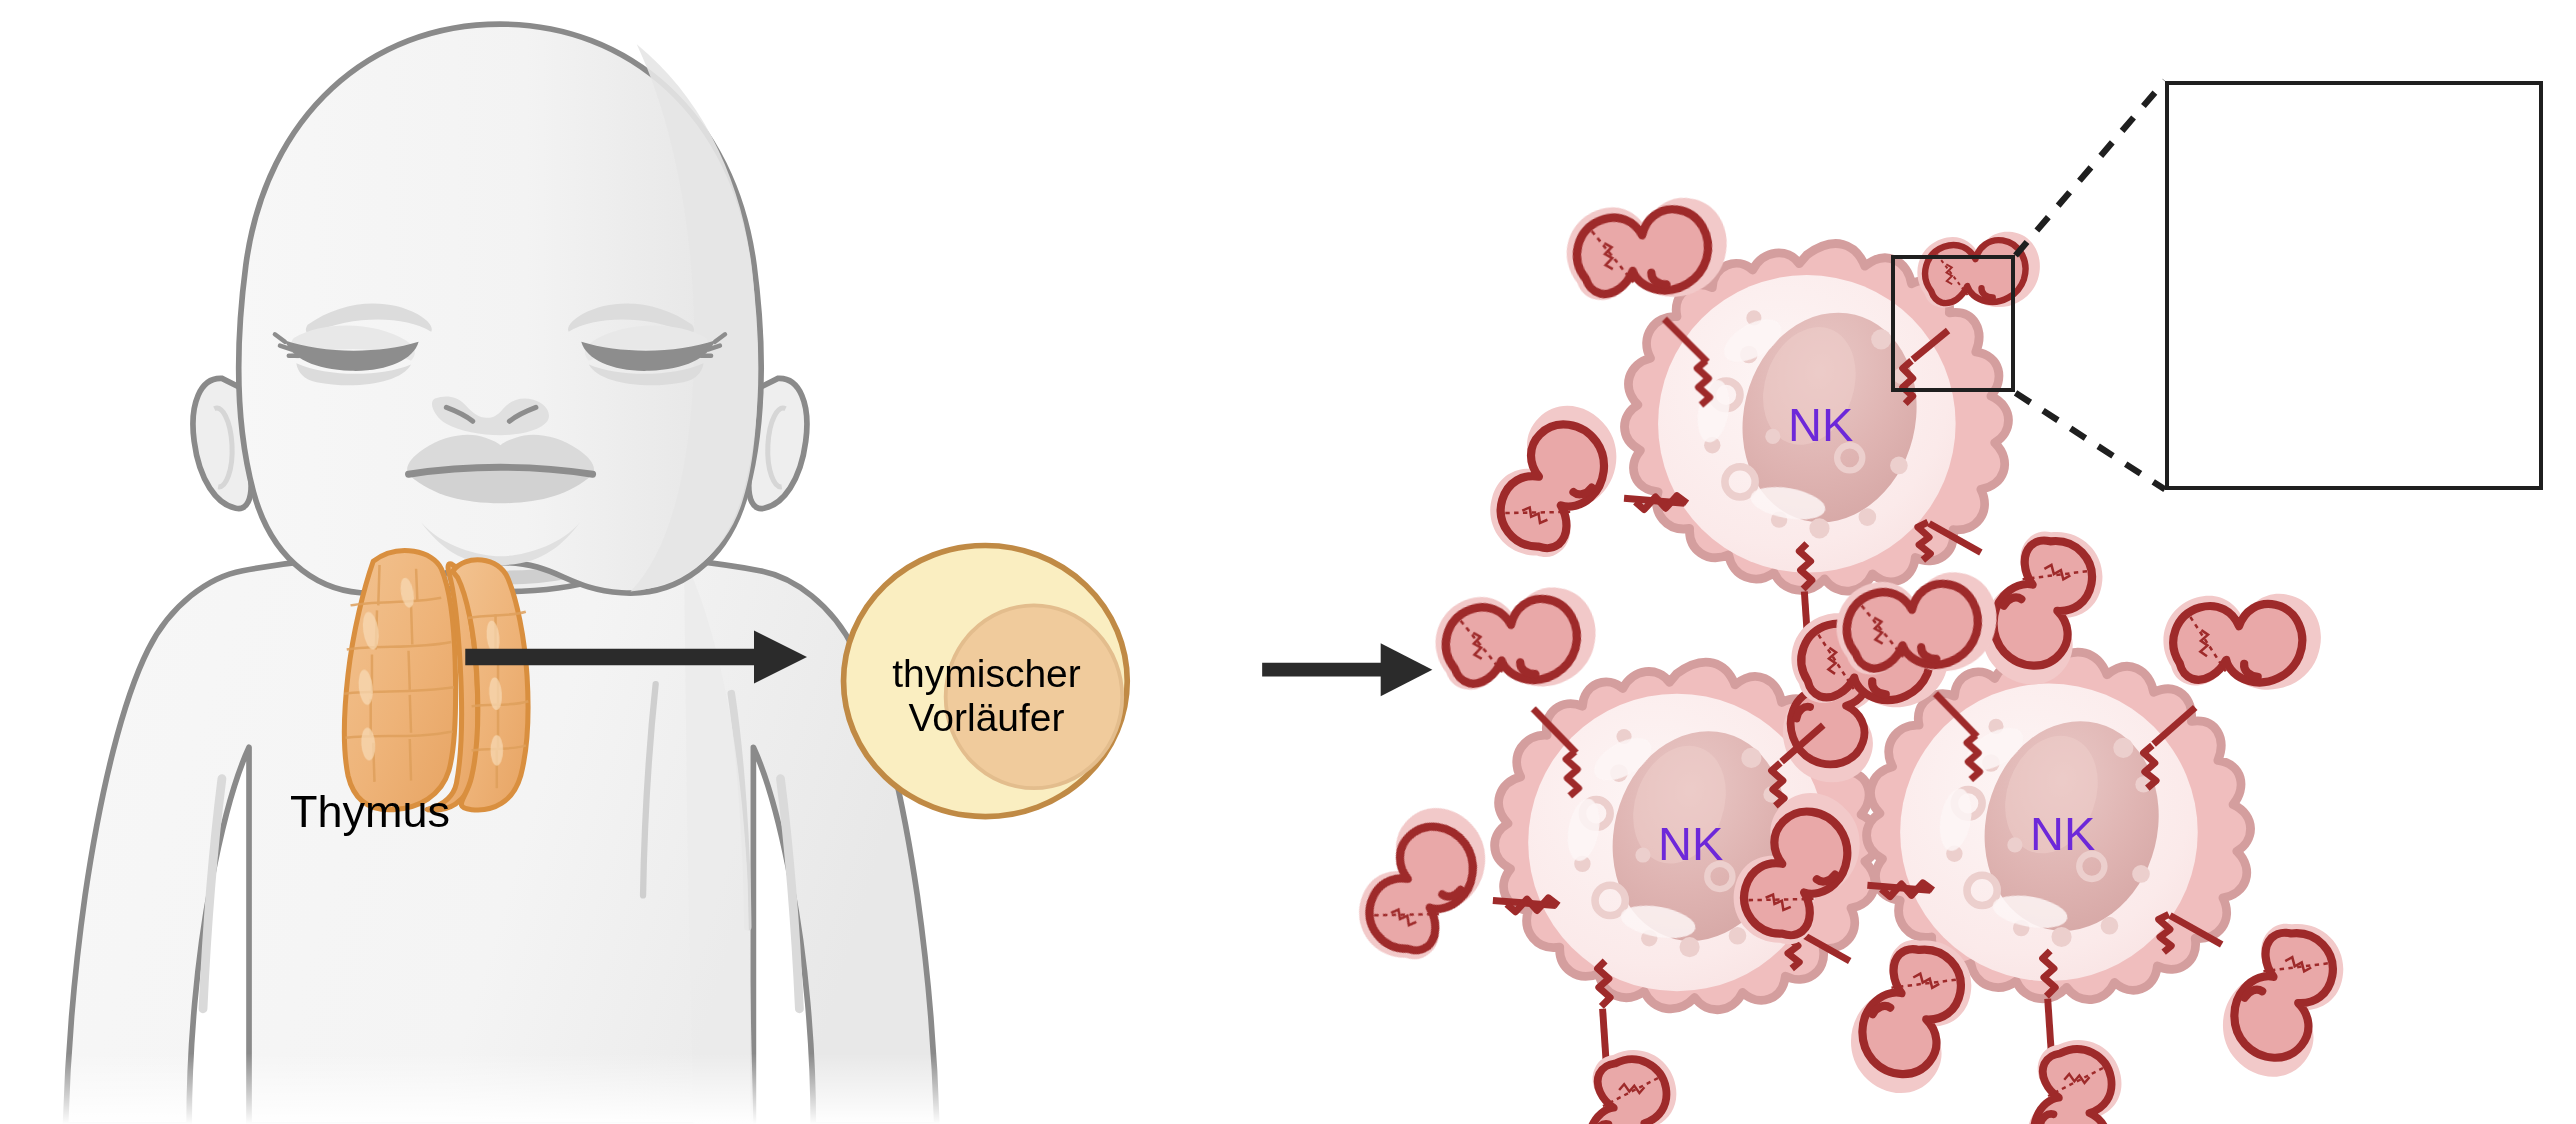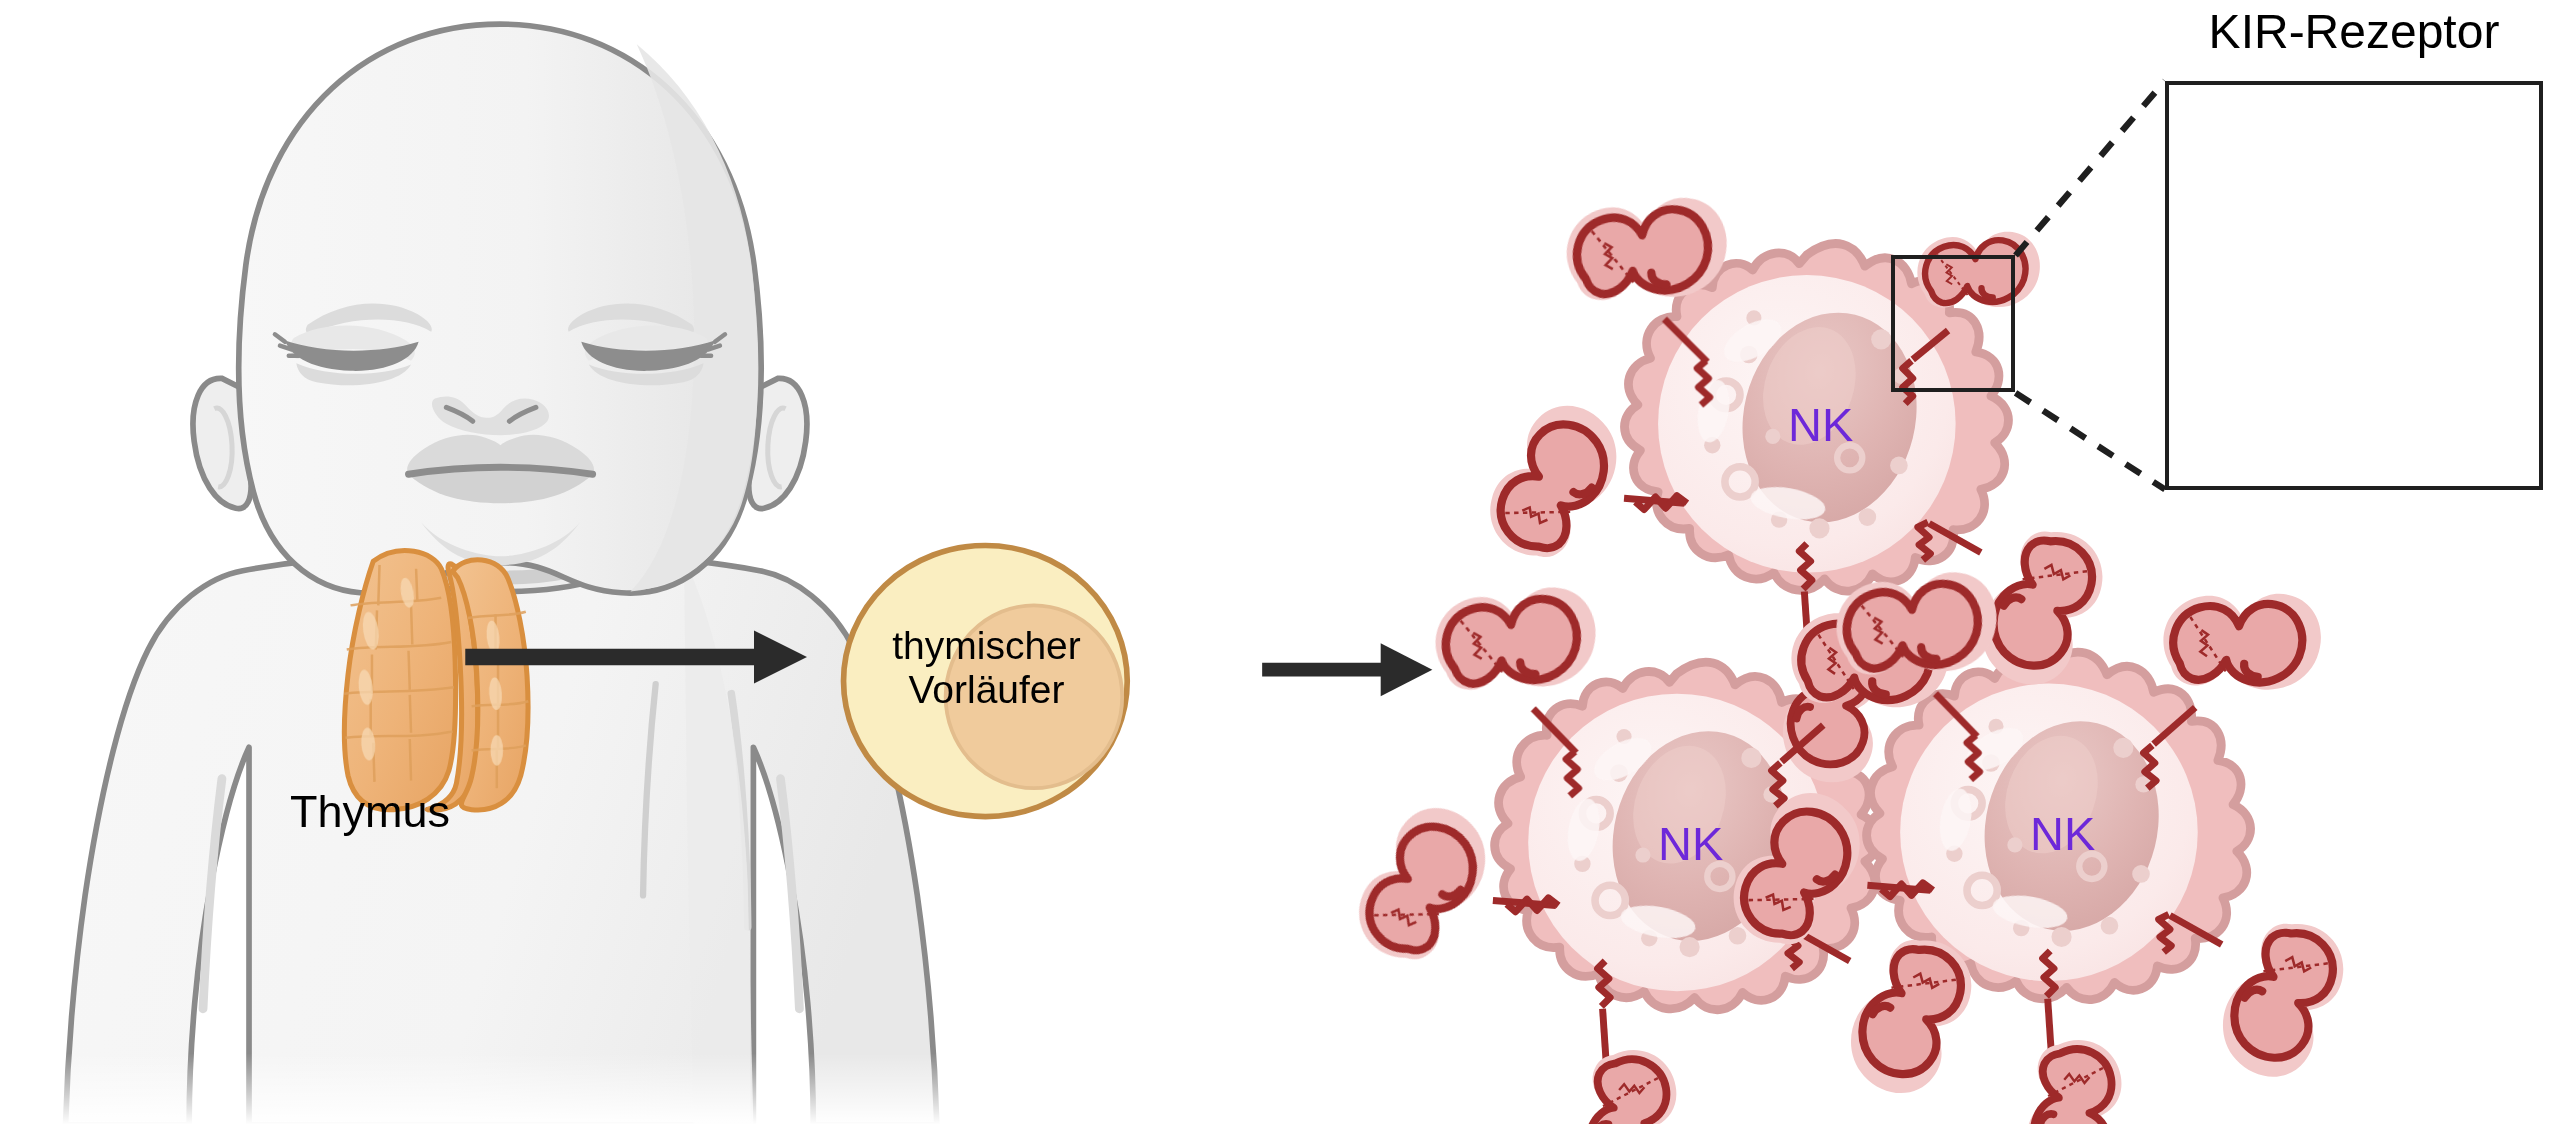--- a/index.html
+++ b/index.html
@@ -27,21 +27,21 @@
     white-space: pre;
     line-height: 1.12;
   }
   #thymus-label {
     left: 290px;
     top: 787px;
     font-size: 45px;
   }
   #precursor-label {
     left: 854px;
-    top: 624px;
+    top: 652px;
     font-size: 39px;
     text-align: center;
     width: 265px;
   }
   #kir-title {
     left: 2165px;
     top: 5px;
     width: 378px;
     font-size: 48px;
     text-align: center;
@@ -602,21 +602,20 @@
 
       <path d="M -128,-2 L -40,-2 L -40,222" fill="none" stroke="#8e2424" stroke-width="17" stroke-linejoin="round" stroke-linecap="round"></path>
 
       <path d="M -40,222 l -28,16 l 34,22 l -34,22 l 34,22 l -28,16" fill="none" stroke="#8e2424" stroke-width="17" stroke-linejoin="round" stroke-linecap="round"></path>
     </g>
   </svg>
 
   <div class="abs" id="kir-box-small"></div>
   <div class="abs" id="kir-box-large"></div>
 
-  <div class="label" id="kir-title">KIR-Rezeptor</div>
 
   <div class="label" id="thymus-label">Thymus</div>
 
   <div class="label" id="precursor-label"><span>thymischer</span><br><span>Vorläufer</span></div>
 
   <div class="nk-label" style="left:1788px; top:397px;">NK</div>
   <div class="nk-label" style="left:1658px; top:816px;">NK</div>
   <div class="nk-label" style="left:2030px; top:806px;">NK</div>
 
 </div>

